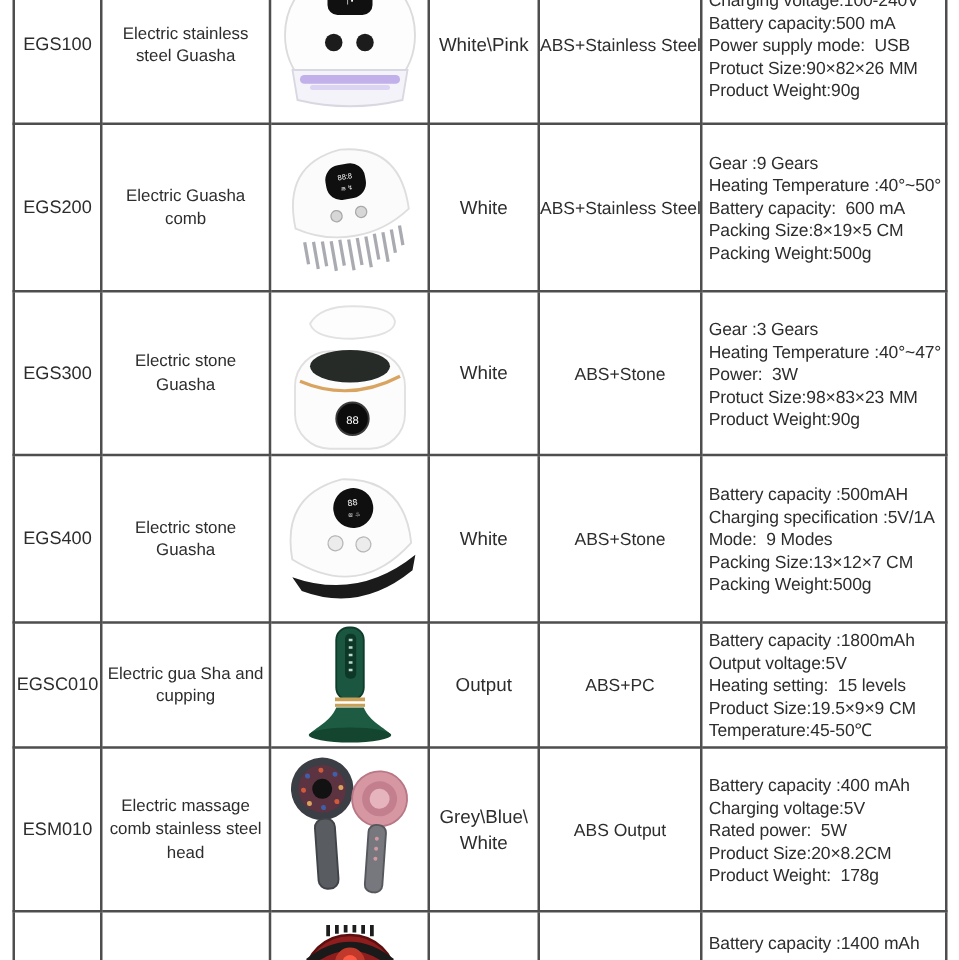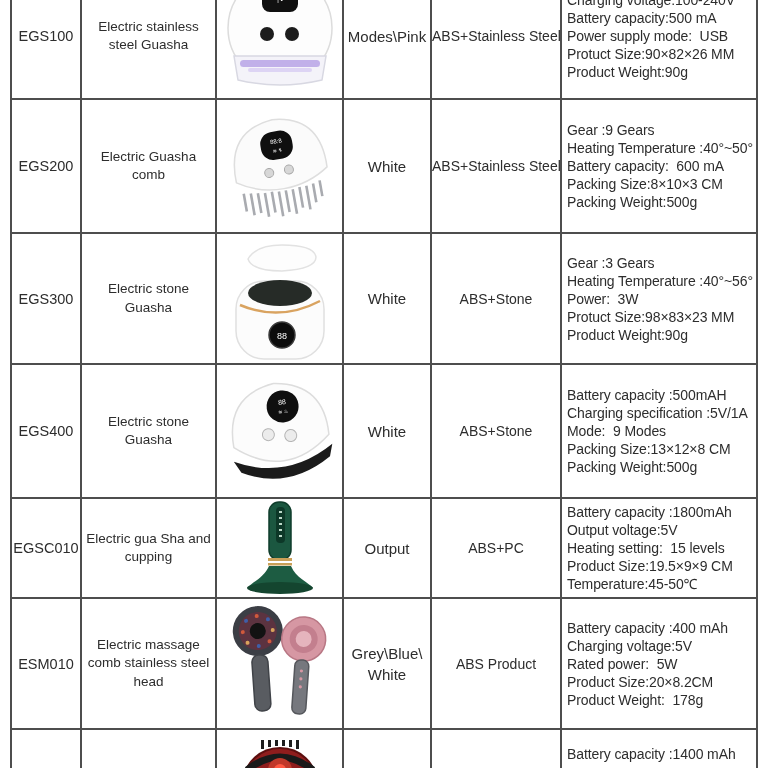--- a/index.html
+++ b/index.html
@@ -43,21 +43,21 @@
         <rect x="40" y="4" width="36" height="32" rx="8" fill="#101010"></rect>
         <text x="58" y="16" font-size="7" fill="#ffffff" text-anchor="middle" font-family="Liberation Sans, sans-serif">HOT</text>
         <text x="58" y="26" font-size="6" fill="#ffffff" text-anchor="middle" font-family="Liberation Sans, sans-serif">| ▪</text>
         <circle cx="45" cy="58" r="7" fill="#1c1c1c"></circle>
         <circle cx="70" cy="58" r="7" fill="#1c1c1c"></circle>
         <path d="M12,80 L104,80 L100,104 Q58,114 16,104 Z" fill="#f4f3f9" stroke="#d8d8e2" stroke-width="1.5"></path>
         <rect x="18" y="84" width="80" height="7" rx="3.5" fill="#b7a3e6" opacity="0.85"></rect>
         <rect x="26" y="92" width="64" height="4" rx="2" fill="#d7ccf2" opacity="0.8"></rect>
       </svg>
     </td>
-    <td class="c-color"><span>Modes\Pink</span></td>
+    <td class="c-color"><span>White\Pink</span></td>
     <td class="c-material"><span>ABS+Stainless Steel</span></td>
     <td class="c-specs">Charging voltage:100-240V
 Battery capacity:500 mA
 Power supply mode:  USB
 Protuct Size:90×82×26 MM
 Product Weight:90g</td>
   </tr>
 
   <tr class="r2">
     <td class="c-model"><span>EGS200</span></td>
@@ -86,41 +86,41 @@
                   <rect x="95" y="82" width="2.6" height="16"></rect>
           </g>
         </g>
       </svg>
     </td>
     <td class="c-color"><span>White</span></td>
     <td class="c-material"><span>ABS+Stainless Steel</span></td>
     <td class="c-specs">Gear :9 Gears
 Heating Temperature :40°~50°
 Battery capacity:  600 mA
-Packing Size:8×10×3 CM
+Packing Size:8×19×5 CM
 Packing Weight:500g</td>
   </tr>
 
   <tr class="r3">
     <td class="c-model"><span>EGS300</span></td>
     <td class="c-name"><span>Electric stone Guasha</span></td>
     <td class="c-img">
       <svg width="120" height="124" viewBox="0 0 120 124">
         <path d="M28,22 Q36,8 62,8 Q94,8 96,20 Q96,32 62,34 Q32,34 28,22 Z" fill="#fdfdfd" stroke="#e2e2e2" stroke-width="1.5"></path>
         <rect x="16" y="44" width="88" height="78" rx="28" fill="#fcfcfc" stroke="#e0e0e0" stroke-width="1.5"></rect>
         <ellipse cx="60" cy="56" rx="32" ry="13" fill="#262b27"></ellipse>
         <path d="M20,68 Q60,85 100,64" fill="none" stroke="#d9a360" stroke-width="2.5"></path>
         <circle cx="62" cy="98" r="13" fill="#0c0c0c" stroke="#3a3a3a" stroke-width="1.5"></circle>
         <text x="62" y="102" font-size="9" fill="#ffffff" text-anchor="middle" font-family="Liberation Sans, sans-serif">88</text>
       </svg>
     </td>
     <td class="c-color"><span>White</span></td>
     <td class="c-material"><span>ABS+Stone</span></td>
     <td class="c-specs">Gear :3 Gears
-Heating Temperature :40°~56°
+Heating Temperature :40°~47°
 Power:  3W
 Protuct Size:98×83×23 MM
 Product Weight:90g</td>
   </tr>
 
   <tr class="r4">
     <td class="c-model"><span>EGS400</span></td>
     <td class="c-name"><span>Electric stone Guasha</span></td>
     <td class="c-img">
       <svg width="120" height="124" viewBox="0 0 120 124">
@@ -133,21 +133,21 @@
           <circle cx="70" cy="68" r="6" fill="#ececec" stroke="#b5b5b5"></circle>
           <path d="M10,86 Q60,112 110,82 L106,94 Q60,122 16,98 Z" fill="#1b1b1b"></path>
         </g>
       </svg>
     </td>
     <td class="c-color"><span>White</span></td>
     <td class="c-material"><span>ABS+Stone</span></td>
     <td class="c-specs">Battery capacity :500mAH
 Charging specification :5V/1A
 Mode:  9 Modes
-Packing Size:13×12×8 CM
+Packing Size:13×12×7 CM
 Packing Weight:500g</td>
   </tr>
 
   <tr class="r5">
     <td class="c-model"><span>EGSC010</span></td>
     <td class="c-name"><span>Electric gua Sha and cupping</span></td>
     <td class="c-img">
       <svg width="112" height="96" viewBox="0 0 112 96">
         <rect x="45" y="2" width="22" height="58" rx="10" fill="#1b5740" stroke="#0f3d2b" stroke-width="1.5"></rect>
         <rect x="52" y="7" width="9" height="36" rx="4" fill="#0d3828"></rect>
@@ -202,21 +202,21 @@
           <g fill="#d697a3">
                   <circle cx="82" cy="68" r="1.6"></circle>
                   <circle cx="82" cy="76" r="1.6"></circle>
                   <circle cx="82" cy="84" r="1.6"></circle>
                 </g>
         </g>
       </svg>
     </td>
     <td class="c-color"><span>Grey\Blue\
 White</span></td>
-    <td class="c-material"><span>ABS Product</span></td>
+    <td class="c-material"><span>ABS Output</span></td>
     <td class="c-specs">Battery capacity :400 mAh
 Charging voltage:5V
 Rated power:  5W
 Product Size:20×8.2CM
 Product Weight:  178g</td>
   </tr>
 
   <tr class="r7">
     <td class="c-model vtop"><span></span></td>
     <td class="c-name vtop"><span></span></td>

